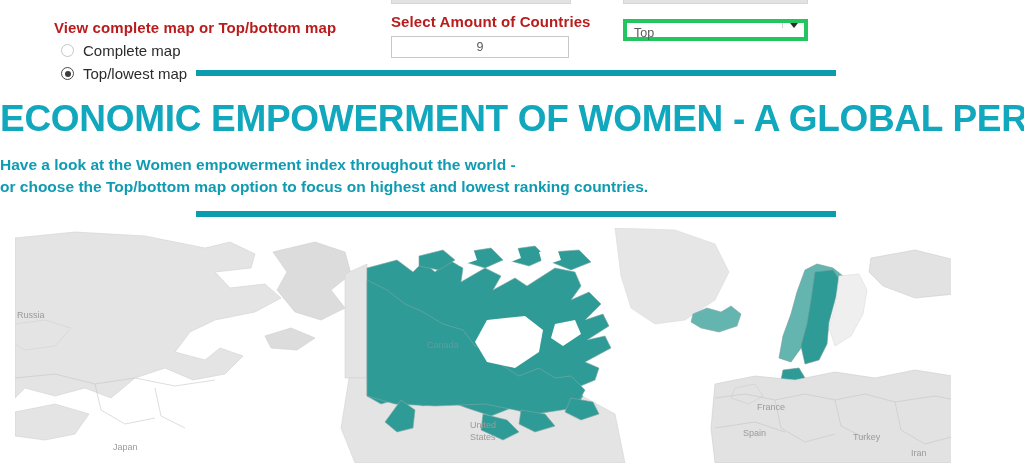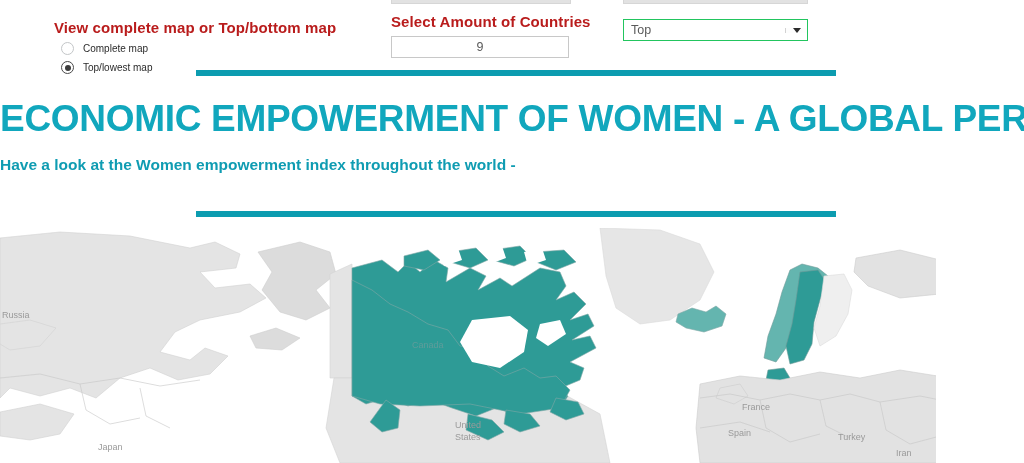--- a/index.html
+++ b/index.html
@@ -72,21 +72,21 @@
     left: 50%;
     top: 50%;
     transform: translate(-50%, -50%);
     width: 6px;
     height: 6px;
     border-radius: 50%;
     background: #3c3c3c;
   }
   .radio-text {
     margin-left: 9px;
-    font-size: 10px;
+    font-size: 15px;
     color: #2b2b2b;
     white-space: nowrap;
   }
 
   
   .grp-amount { left: 391px; top: 13px; text-align: center; }
   .txt-input {
     margin-top: 6px;
     width: 178px;
     height: 22px;
@@ -100,25 +100,25 @@
     white-space: nowrap;
     overflow: hidden;
   }
 
   
   .grp-topbottom { left: 623px; top: 13px; }
   .dd {
     margin-top: 6px;
     width: 185px;
     height: 22px;
-    border: 1px solid #22c55e;
+    border: 4px solid #22c55e;
     background: #ffffff;
     box-sizing: border-box;
     display: flex;
-    align-items: center;
+    align-items: flex-start;
   }
   .dd-value {
     flex: 1 1 auto;
     font-size: 12.5px;
     color: #5a5a5a;
     line-height: 20px;
     padding: 0 7px;
     white-space: nowrap;
     overflow: hidden;
   }
@@ -178,20 +178,21 @@
 
   
   .map {
     position: absolute;
     left: 0;
     top: 228px;
     width: 936px;
     height: 235px;
     background: #ffffff;
     overflow: hidden;
+    padding-left: 15px;
   }
   .map svg { display: block; }
   .mlabel {
     font-family: "Liberation Sans", sans-serif;
     font-size: 9px;
     fill: #9a9a9a;
   }
   .mlabel.onfill { fill: #5f9c9a; }
 </style>
 </head>
@@ -230,20 +231,21 @@
     </div>
   </div>
 </div>
 
 <div class="rule top"></div>
 
 <div class="headline">ECONOMIC EMPOWERMENT OF WOMEN - A GLOBAL PERSPECTIVE</div>
 
 <div class="subhead">
   <div>Have a look at the Women empowerment index throughout the world -</div>
+  <div>or choose the Top/bottom map option to focus on highest and lowest ranking countries.</div>
 </div>
 
 <div class="rule bottom"></div>
 
 <div class="map">
   <svg width="1024" height="235" viewBox="0 0 1024 235" xmlns="http://www.w3.org/2000/svg">
     <rect x="0" y="0" width="1024" height="235" fill="#ffffff"></rect>
 
     <g fill="#e4e4e4" stroke="#d2d2d2" stroke-width="0.6">
       <path d="M0,10 L60,4 L130,8 L190,20 L215,14 L240,26 L236,40 L200,44 L215,60 L250,56

